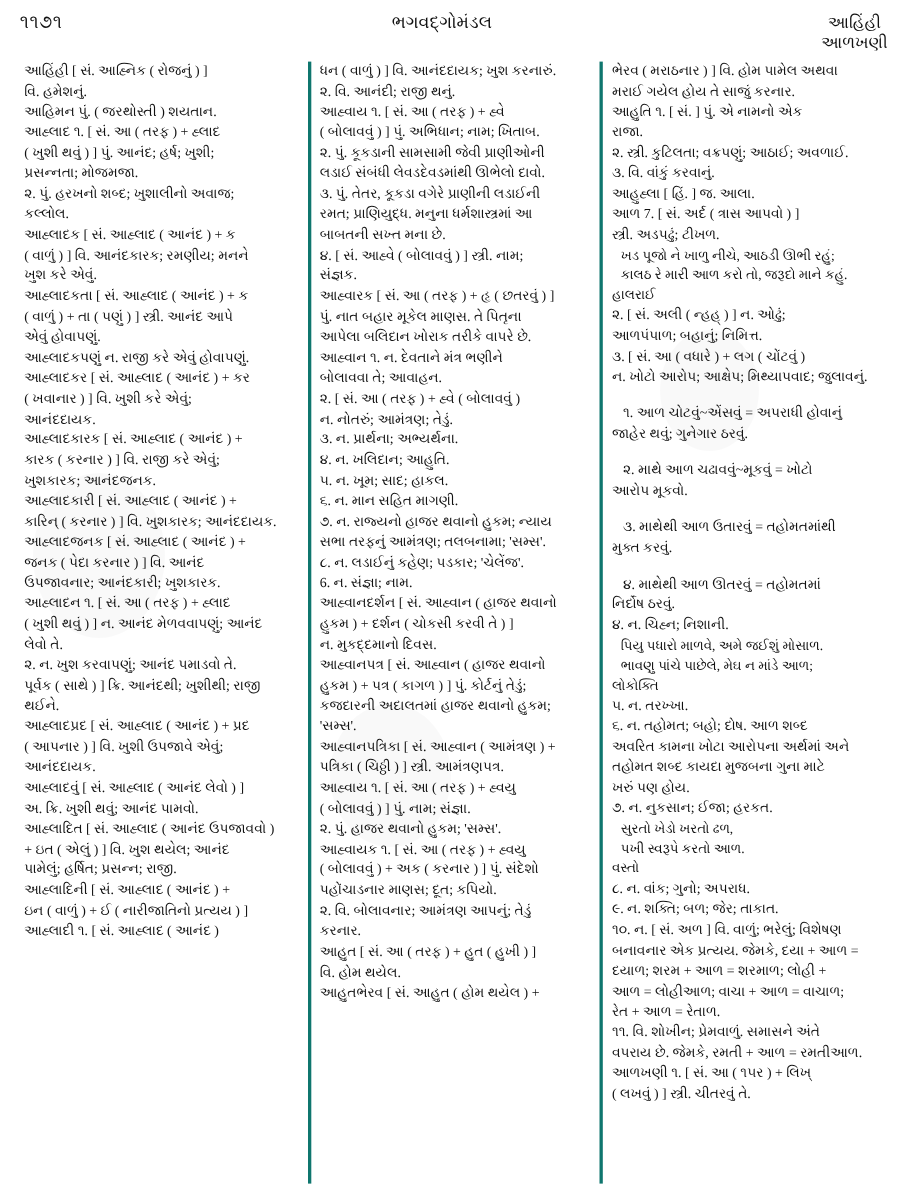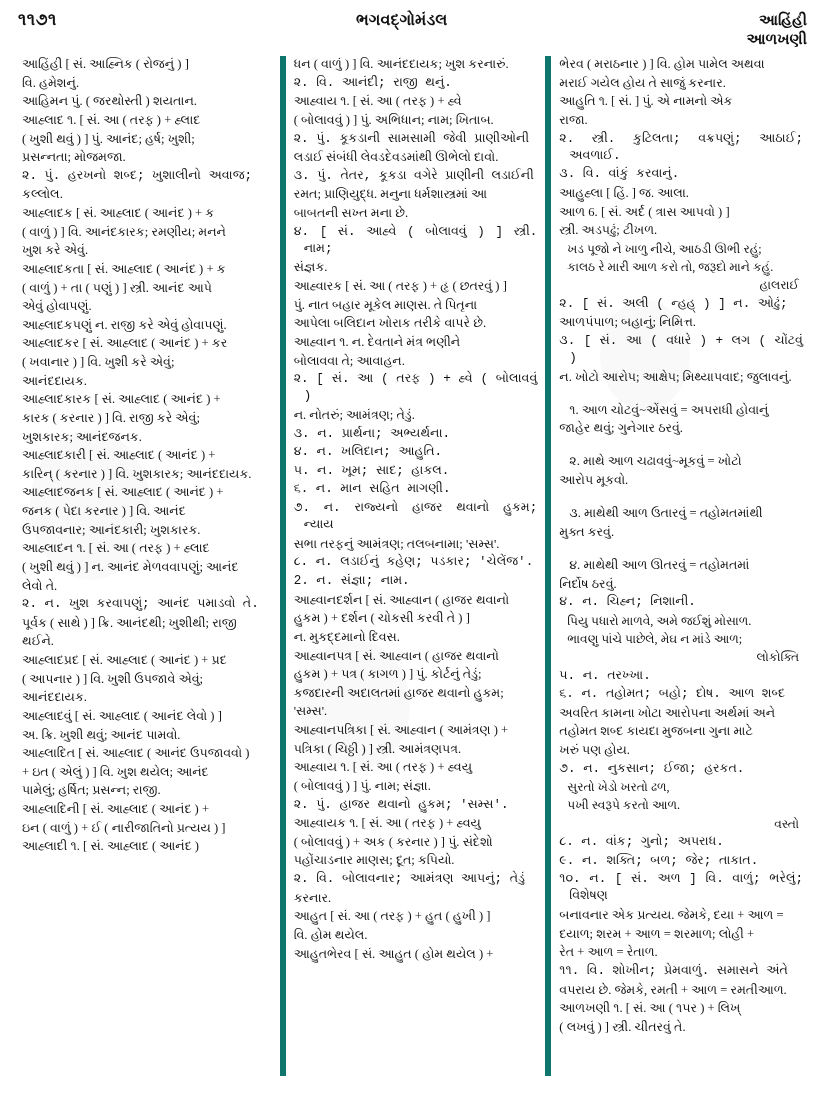--- a/index.html
+++ b/index.html
@@ -20,74 +20,73 @@
     height: 1093px;
     position: relative;
     box-sizing: border-box;
     padding: 10px 14px 6px 14px;
   }
   
   .running-head {
     display: flex;
     align-items: baseline;
     justify-content: space-between;
-    font-weight: bold;
+    font-weight: normal;
     font-size: 15px;
     padding: 0 4px 2px 4px;
     height: 44px;
   }
   .rh-left { font-size: 17px; letter-spacing: 0.5px; }
   .rh-center { font-size: 16px; }
   .rh-right {
     text-align: right;
     line-height: 1.25;
     font-size: 15px;
   }
-  .rh-right div { display: block; }
+  .rh-right div { display: block; text-align: center; }
 
   
   .columns {
     display: flex;
     height: 1020px;
     align-items: stretch;
   }
   .col {
     width: 33.3333%;
     box-sizing: border-box;
     padding: 0 8px;
     font-size: 12.6px;
     line-height: 1.36;
     text-align: justify;
     overflow: hidden;
   }
   .col.mid, .col.right {
-    border-left: 6px solid #0f766e;
+    border-left: 3px solid #0f766e;
   }
   .entry {
     margin-bottom: 1.5px;
     text-indent: 0;
   }
   .cont {
     margin-bottom: 1.5px;
     padding-left: 10px;
     text-indent: -10px;
   }
   .sense {
     padding-left: 10px;
     text-indent: -10px;
     margin-bottom: 1.5px;
-    font-family: Liberation Mono, monospace;
   }
   .verse {
     padding-left: 8px;
     font-size: 12.2px;
     margin-bottom: 1.5px;
   }
   .attrib {
-    text-align: right;
+    text-align: left;
     font-size: 12.2px;
     margin-bottom: 2px;
     padding-right: 4px;
   }
   .indent-note {
     padding-left: 18px;
     text-indent: -8px;
     margin-bottom: 1.5px;
     margin-top: 16px;
   }
@@ -185,21 +184,21 @@
         <div class="cont">બોલાવવા તે; આવાહન.</div>
         <div class="sense">૨. [ સં. આ ( તરફ ) + હ્વે ( બોલાવવું )</div>
         <div class="cont">ન. નોતરું; આમંત્રણ; તેડું.</div>
         <div class="sense">૩. ન. પ્રાર્થના; અભ્યર્થના.</div>
         <div class="sense">૪. ન. ખલિદાન; આહુતિ.</div>
         <div class="sense">૫. ન. ખૂમ; સાદ; હાકલ.</div>
         <div class="sense">૬. ન. માન સહિત માગણી.</div>
         <div class="sense">૭. ન. રાજ્યનો હાજર થવાનો હુકમ;  ન્યાય</div>
         <div class="cont">સભા તરફનું આમંત્રણ; તલબનામા; 'સમ્સ'.</div>
         <div class="sense">૮. ન. લડાઈનું કહેણ; પડકાર; 'ચેલેંજ'.</div>
-        <div class="sense">2. ન. સંજ્ઞા; નામ.</div>
+        <div class="sense">6. ન. સંજ્ઞા; નામ.</div>
         <div class="entry">આહ્વાનદર્શન [ સં. આહ્વાન ( હાજર થવાનો</div>
         <div class="cont">હુકમ )  +  દર્શન  ( ચોકસી કરવી તે ) ]</div>
         <div class="cont">ન. મુકદ્દમાનો દિવસ.</div>
         <div class="entry">આહ્વાનપત્ર [ સં. આહ્વાન ( હાજર થવાનો</div>
         <div class="cont">હુકમ )  +  પત્ર  ( કાગળ ) ]  પું. કોર્ટનું તેડું;</div>
         <div class="cont">કજદારની અદાલતમાં હાજર થવાનો હુકમ;</div>
         <div class="cont">'સમ્સ'.</div>
         <div class="entry">આહ્વાનપત્રિકા [ સં. આહ્વાન ( આમંત્રણ ) +</div>
         <div class="cont">પત્રિકા ( ચિઠ્ઠી ) ]  સ્ત્રી. આમંત્રણપત્ર.</div>
         <div class="entry">આહ્વાય ૧. [ સં.  આ ( તરફ )  +  હ્વયુ</div>
@@ -215,21 +214,21 @@
         <div class="entry">આહુતભેરવ [ સં. આહુત ( હોમ થયેલ ) +</div>
       </div>
     <div class="col right">
         <div class="cont">ભેરવ ( મરાઠનાર ) ] વિ. હોમ પામેલ અથવા</div>
         <div class="cont">મરાઈ ગયેલ હોય તે સાજું કરનાર.</div>
         <div class="entry">આહુતિ ૧. [ સં. ]  પું. એ નામનો એક</div>
         <div class="cont">રાજા.</div>
         <div class="sense">૨. સ્ત્રી. કુટિલતા; વક્રપણું; આઠાઈ; અવળાઈ.</div>
         <div class="sense">૩. વિ. વાંકું કરવાનું.</div>
         <div class="entry">આહુહ્લા [ હિં. ]  જ. આલા.</div>
-        <div class="entry">આળ 6.  [ સં.  અર્દ  ( ત્રાસ આપવો ) ]</div>
+        <div class="entry">આળ 7.  [ સં.  અર્દ  ( ત્રાસ આપવો ) ]</div>
         <div class="cont">સ્ત્રી. અડપઢું; ટીખળ.</div>
         <div class="verse">ખડ પૂજો ને ખાળુ નીચે, આઠડી ઊભી રહું;</div>
         <div class="verse">કાલઠ રે મારી આળ કરો તો, જરૂદો માને કહું.</div>
         <div class="attrib">હાલરાઈ</div>
         <div class="sense">૨.  [ સં.  અલી  ( ન્હહ્ ) ]  ન. ઓઢું;</div>
         <div class="cont">આળપંપાળ; બહાનું; નિમિત્ત.</div>
         <div class="sense">૩. [ સં. આ ( વધારે ) + લગ ( ચોંટવું )</div>
         <div class="cont">ન. ખોટો આરોપ; આક્ષેપ; મિથ્યાપવાદ; જુલાવનું.</div>
         <div class="indent-note">૧. આળ ચોટવું~એંસવું = અપરાધી હોવાનું</div>
         <div class="cont">જાહેર થવું; ગુનેગાર ઠરવું.</div>
@@ -250,20 +249,21 @@
         <div class="cont">ખરું પણ હોય.</div>
         <div class="sense">૭. ન. નુકસાન; ઈજા; હરકત.</div>
         <div class="verse">સુરતો ખેડો ખરતો ઢળ,</div>
         <div class="verse">પખી સ્વરૂપે કરતો આળ.</div>
         <div class="attrib">વસ્તો</div>
         <div class="sense">૮. ન. વાંક; ગુનો; અપરાધ.</div>
         <div class="sense">૯. ન. શક્તિ; બળ; જેર; તાકાત.</div>
         <div class="sense">૧૦. ન. [ સં. અળ ] વિ. વાળું; ભરેલું; વિશેષણ</div>
         <div class="cont">બનાવનાર એક પ્રત્યય. જેમકે, દયા + આળ =</div>
         <div class="cont">દયાળ;  શરમ + આળ = શરમાળ;  લોહી +</div>
+        <div class="cont">આળ = લોહીઆળ; વાચા + આળ = વાચાળ;</div>
         <div class="cont">રેત + આળ = રેતાળ.</div>
         <div class="sense">૧૧. વિ. શોખીન;  પ્રેમવાળું.  સમાસને  અંતે</div>
         <div class="cont">વપરાય છે. જેમકે, રમતી + આળ = રમતીઆળ.</div>
         <div class="entry">આળખણી ૧. [ સં.  આ  ( ૧૫ર ) + લિખ્</div>
         <div class="cont">( લખવું ) ]  સ્ત્રી.  ચીતરવું તે.</div>
       </div>
   </div>
 
 </div>
 

